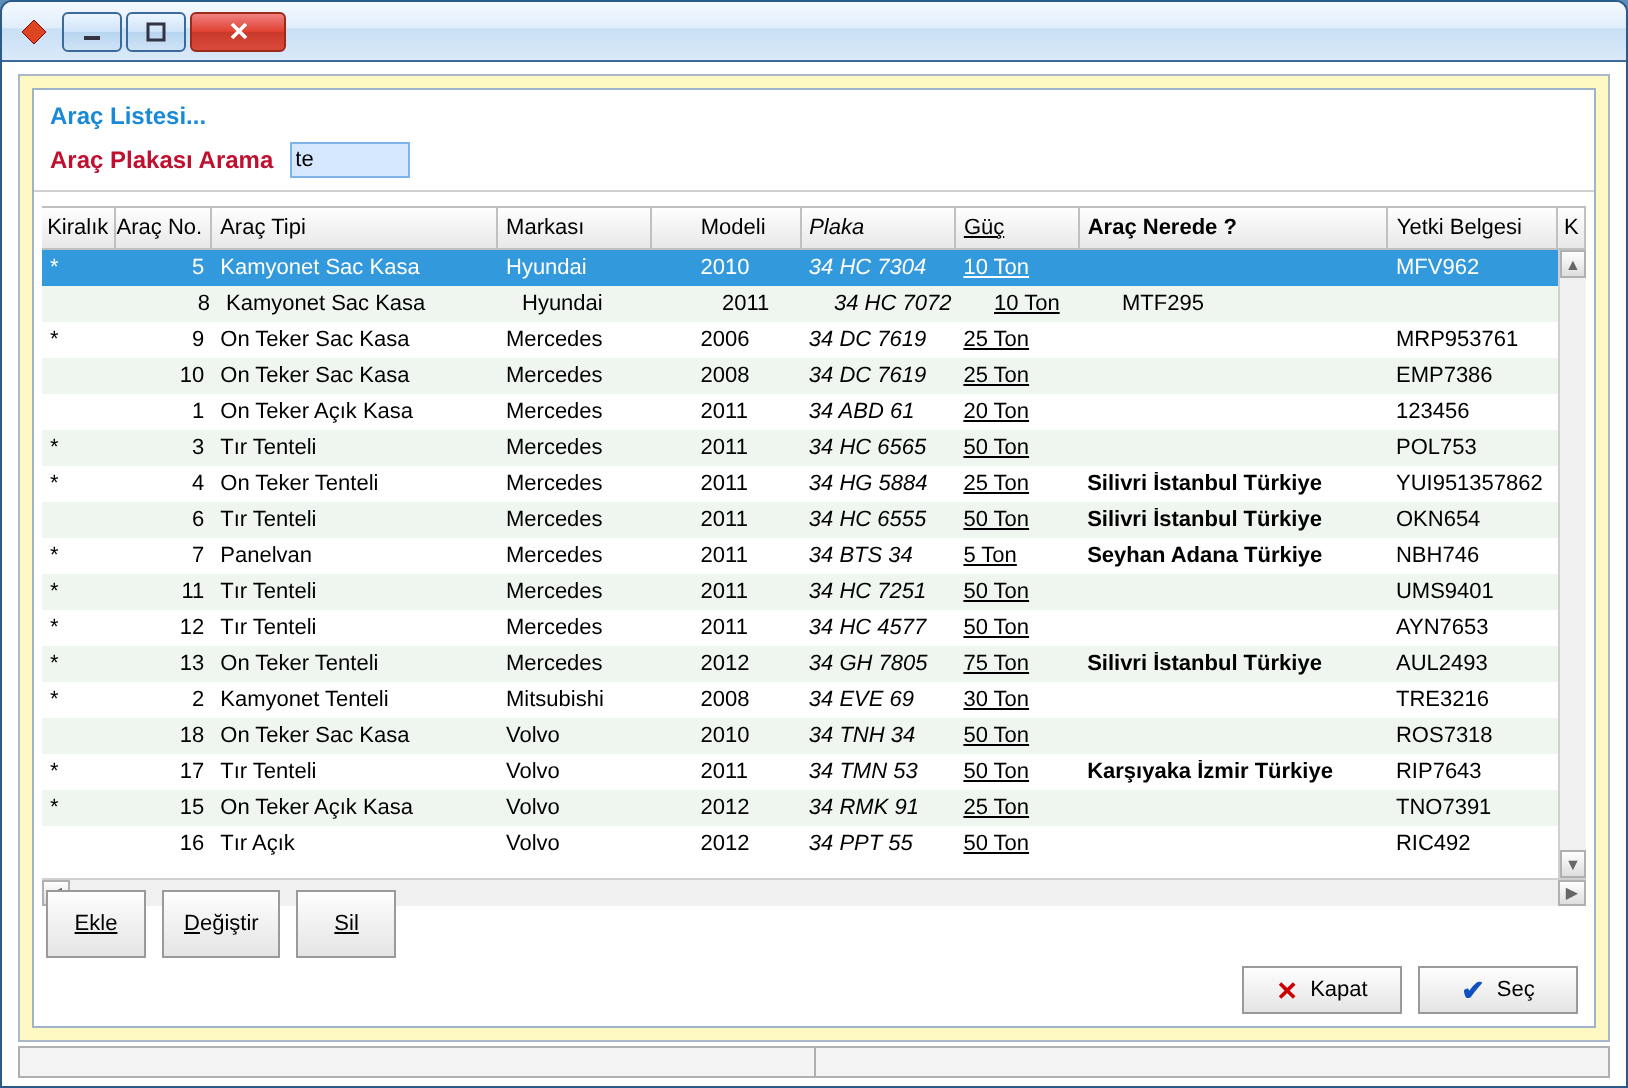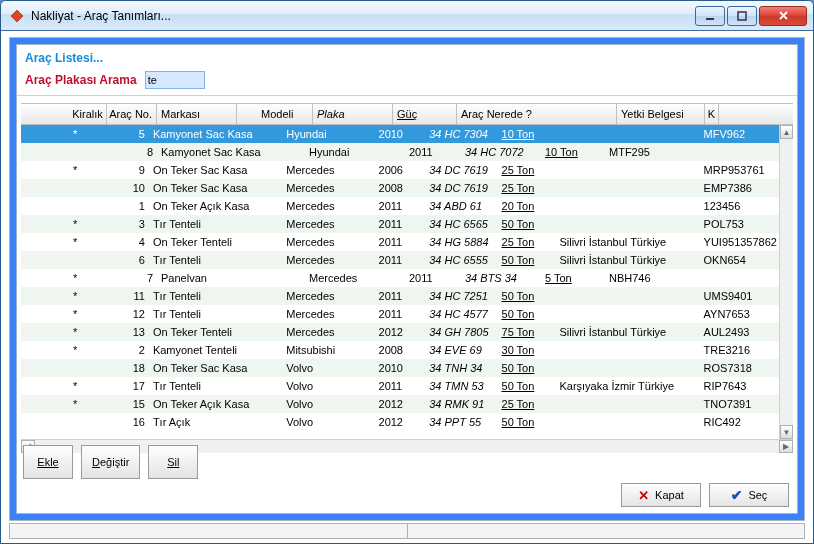--- a/index.html
+++ b/index.html
@@ -46,21 +46,21 @@
 .win-btn.close {
   width: 48px;
   background: linear-gradient(to bottom, #f08080 0%, #e04030 50%, #c93a2a 51%, #d94a3a 100%);
   border-color: #9a2a1a;
   color: #fff;
 }
 .win-btn.close svg,.win-btn svg { display:block; }
 .client {
   position: absolute;
   left: 8px; right: 8px; top: 36px; bottom: 22px;
-  background: #3b82f6;
+  background: #fef9c3;
   border: 1px solid #a8b8c8;
 }
 .inner {
   position: absolute;
   left: 6px; right: 6px; top: 6px; bottom: 6px;
   background: #fff;
   border: 1px solid #9fb4c9;
 }
 .header-line {
   padding: 6px 8px 2px 8px;
@@ -93,28 +93,28 @@
   background: linear-gradient(to bottom, #fefefe, #e8e8e8);
   border-top: 1px solid #c0c0c0;
   border-bottom: 1px solid #c0c0c0;
 }
 .gh {
   border-right: 1px solid #c0c0c0;
   display: flex; align-items: center; justify-content: center;
   font-size: 11px; color: #000;
   overflow: hidden; white-space: nowrap;
 }
-.c-kiralik { width: 38px; margin-left: 48px; }
+.c-kiralik { width: 38px; }
 .c-aracno { width: 50px; justify-content: flex-end; padding-right: 4px; }
 .c-tipi   { width: 148px; padding-left: 4px; justify-content: flex-start; }
 .c-marka  { width: 80px; padding-left: 4px; justify-content: flex-start; }
 .c-model  { width: 56px; padding-left: 4px; justify-content: flex-start; margin-left: 20px; }
 .c-plaka  { width: 80px; padding-left: 4px; justify-content: flex-start; font-style: italic; }
 .c-guc    { width: 64px; padding-left: 4px; justify-content: flex-start; text-decoration: underline; }
-.c-nerede { width: 160px; padding-left: 4px; justify-content: flex-start; }
+.c-nerede { width: 160px; padding-left: 4px; justify-content: flex-start; font-weight: bold; }
 .c-yetki  { width: 88px; padding-left: 4px; justify-content: flex-start; }
 .c-k      { width: 14px; }
 .grid-body {
   position: absolute;
   left: 0; right: 14px; top: 22px; bottom: 14px;
   overflow: hidden;
 }
 .grid-row {
   display: flex; height: 18px;
   align-items: center;
@@ -194,21 +194,20 @@
 </head>
 <body>
 
 <div class="window">
   <div class="titlebar">
     <span class="app-icon">
       <svg width="14" height="14" viewBox="0 0 14 14">
           <path d="M7 1 L13 7 L7 13 L1 7 Z" fill="#d42" stroke="#800" stroke-width="0.5"></path>
         </svg>
     </span>
-    <span class="title">Nakliyat - Araç Tanımları...</span>
     <div class="win-controls">
       <div class="win-btn">
         <svg width="10" height="10">
             <rect x="1" y="7" width="8" height="2" fill="#334"></rect>
           </svg>
       </div>
       <div class="win-btn">
         <svg width="10" height="10">
             <rect x="1" y="1" width="8" height="8" fill="none" stroke="#334" stroke-width="1.5"></rect>
           </svg>
@@ -228,20 +227,21 @@
 
       <div class="search-row">
         <span class="search-label">Araç Plakası Arama</span>
         <input class="search-input" value="te" style="">
       </div>
 
       <div class="grid-wrap">
         <div class="grid-head">
           <div class="gh c-kiralik">Kiralık</div>
           <div class="gh c-aracno">Araç No.</div>
+          <div class="gh c-tipi">Araç Tipi</div>
           <div class="gh c-marka">Markası</div>
           <div class="gh c-model">Modeli</div>
           <div class="gh c-plaka">Plaka</div>
           <div class="gh c-guc">Güç</div>
           <div class="gh c-nerede">Araç Nerede ?</div>
           <div class="gh c-yetki">Yetki Belgesi</div>
           <div class="gh c-k">K</div>
         </div>
 
         <div class="grid-body" id="grid-body">
@@ -333,20 +333,21 @@
               <div class="gc c-yetki">OKN654</div>
             </div>
             <div class="grid-row">
               <div class="gc c-kiralik">*</div>
               <div class="gc c-aracno">7</div>
               <div class="gc c-tipi">Panelvan</div>
               <div class="gc c-marka">Mercedes</div>
               <div class="gc c-model">2011</div>
               <div class="gc c-plaka">34 BTS 34</div>
               <div class="gc c-guc">5 Ton</div>
+              <div class="gc c-nerede">Seyhan Adana Türkiye</div>
               <div class="gc c-yetki">NBH746</div>
             </div>
             <div class="grid-row">
               <div class="gc c-kiralik">*</div>
               <div class="gc c-aracno">11</div>
               <div class="gc c-tipi">Tır Tenteli</div>
               <div class="gc c-marka">Mercedes</div>
               <div class="gc c-model">2011</div>
               <div class="gc c-plaka">34 HC 7251</div>
               <div class="gc c-guc">50 Ton</div>

